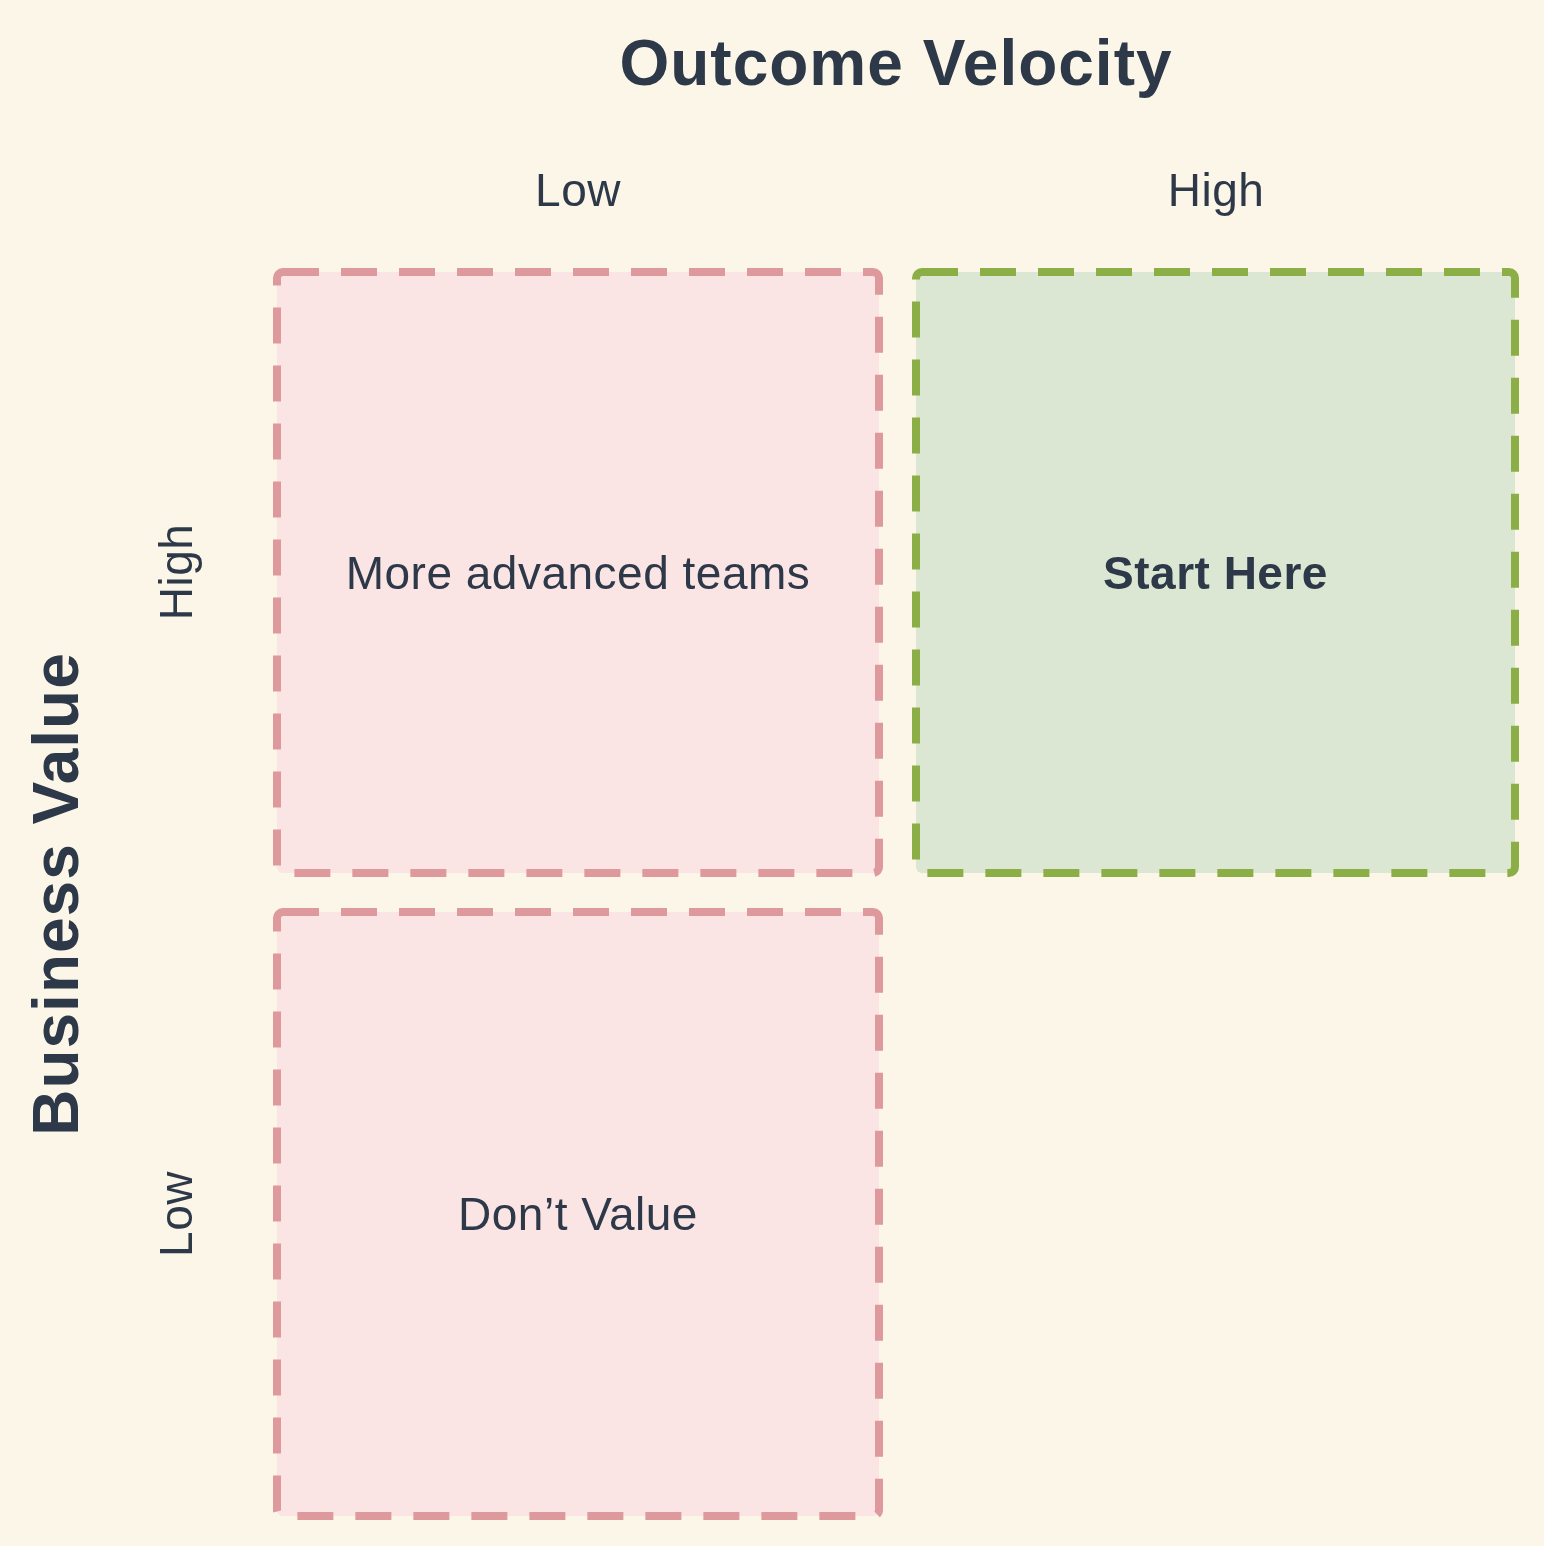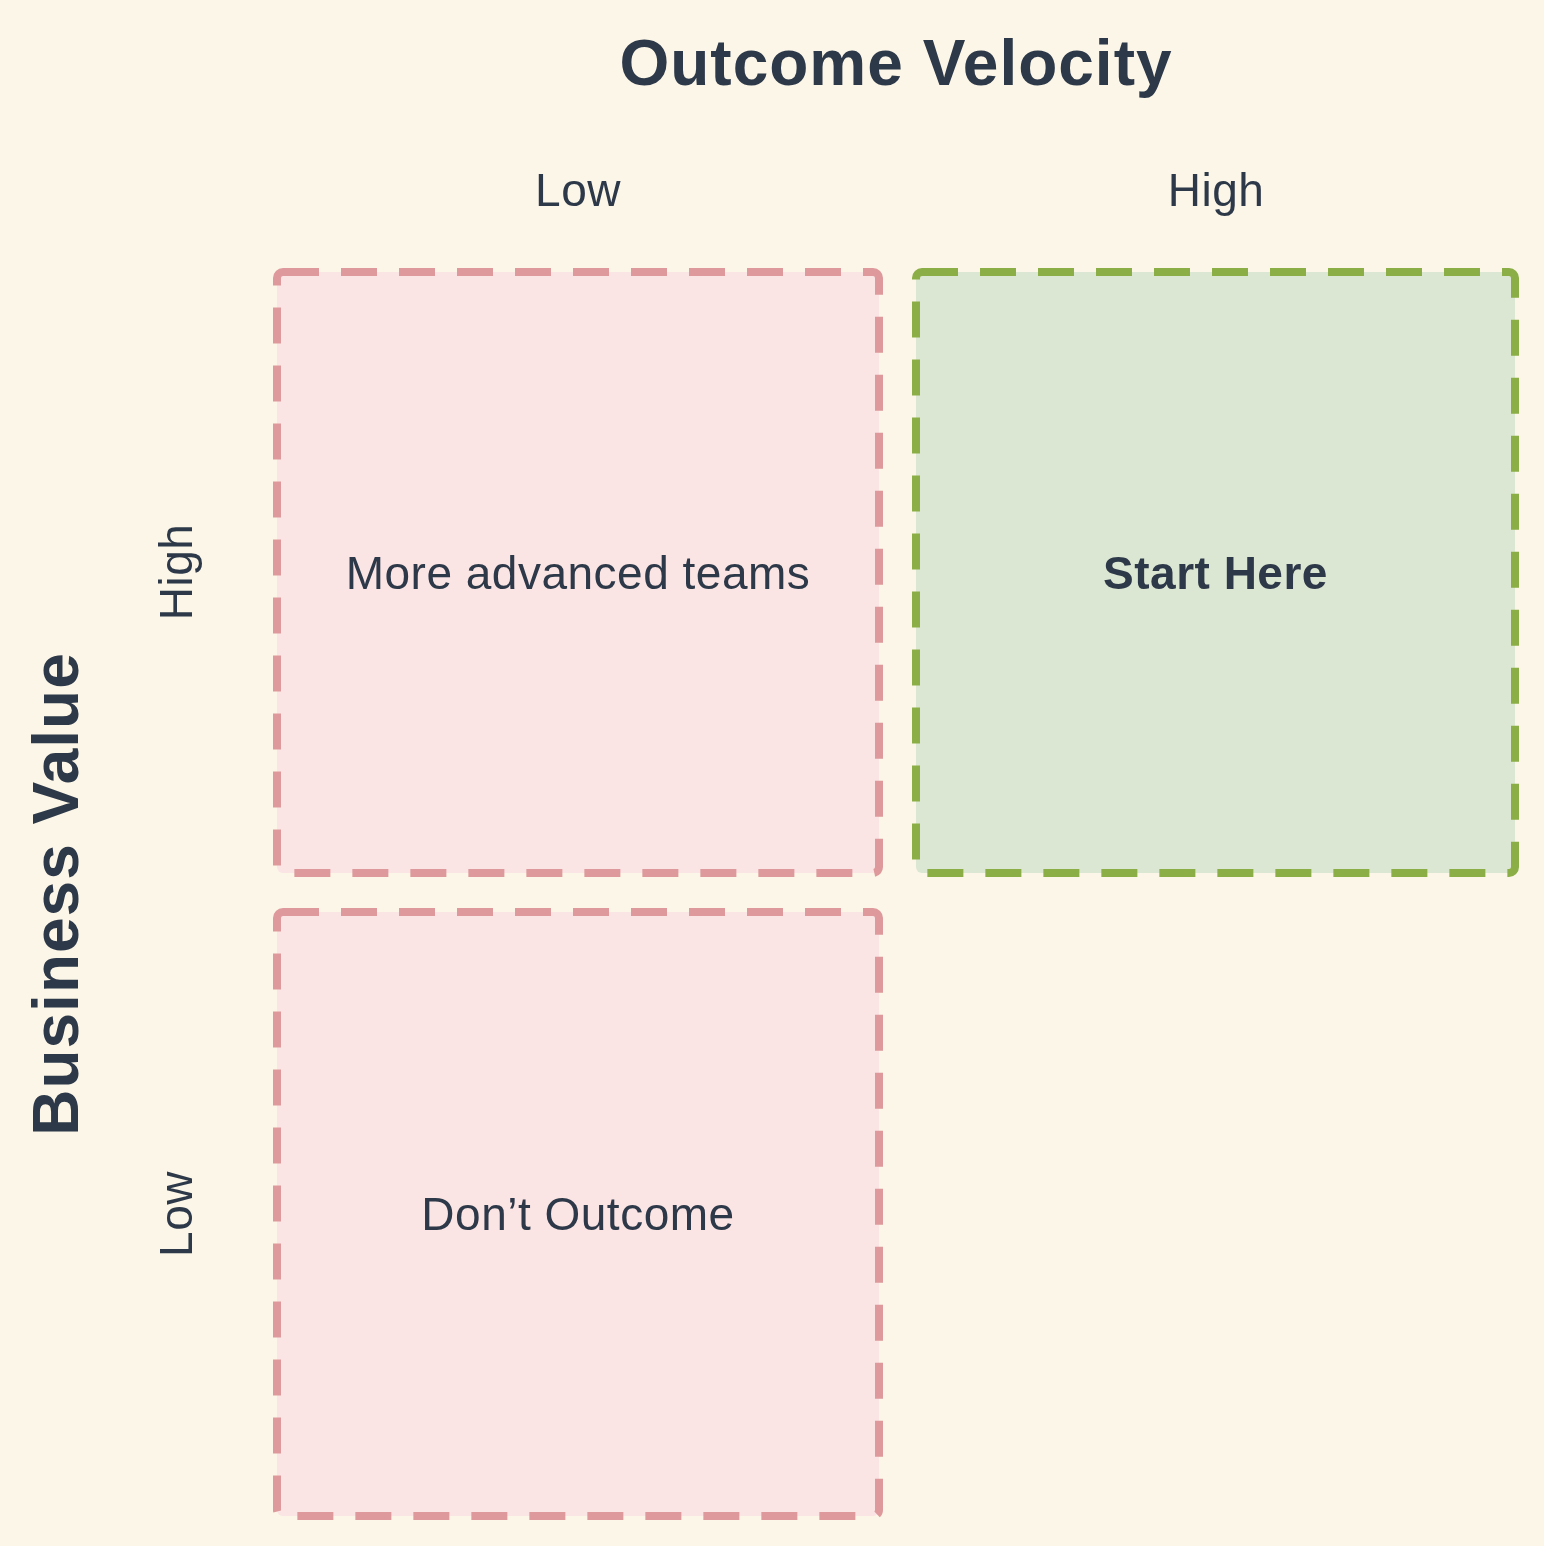--- a/index.html
+++ b/index.html
@@ -135,17 +135,17 @@
     <svg width="610" height="609" aria-hidden="true">
       <rect x="4" y="4" width="602" height="601" rx="6"></rect>
     </svg>
     <div class="qlabel">More advanced teams</div>
   </div>
 
   <div class="quad bl pink">
     <svg width="610" height="612" aria-hidden="true">
       <rect x="4" y="4" width="602" height="604" rx="6"></rect>
     </svg>
-    <div class="qlabel">Don’t Outcome</div>
+    <div class="qlabel">Don’t Value</div>
   </div>
 
 
 </div>
 
 </body></html>

